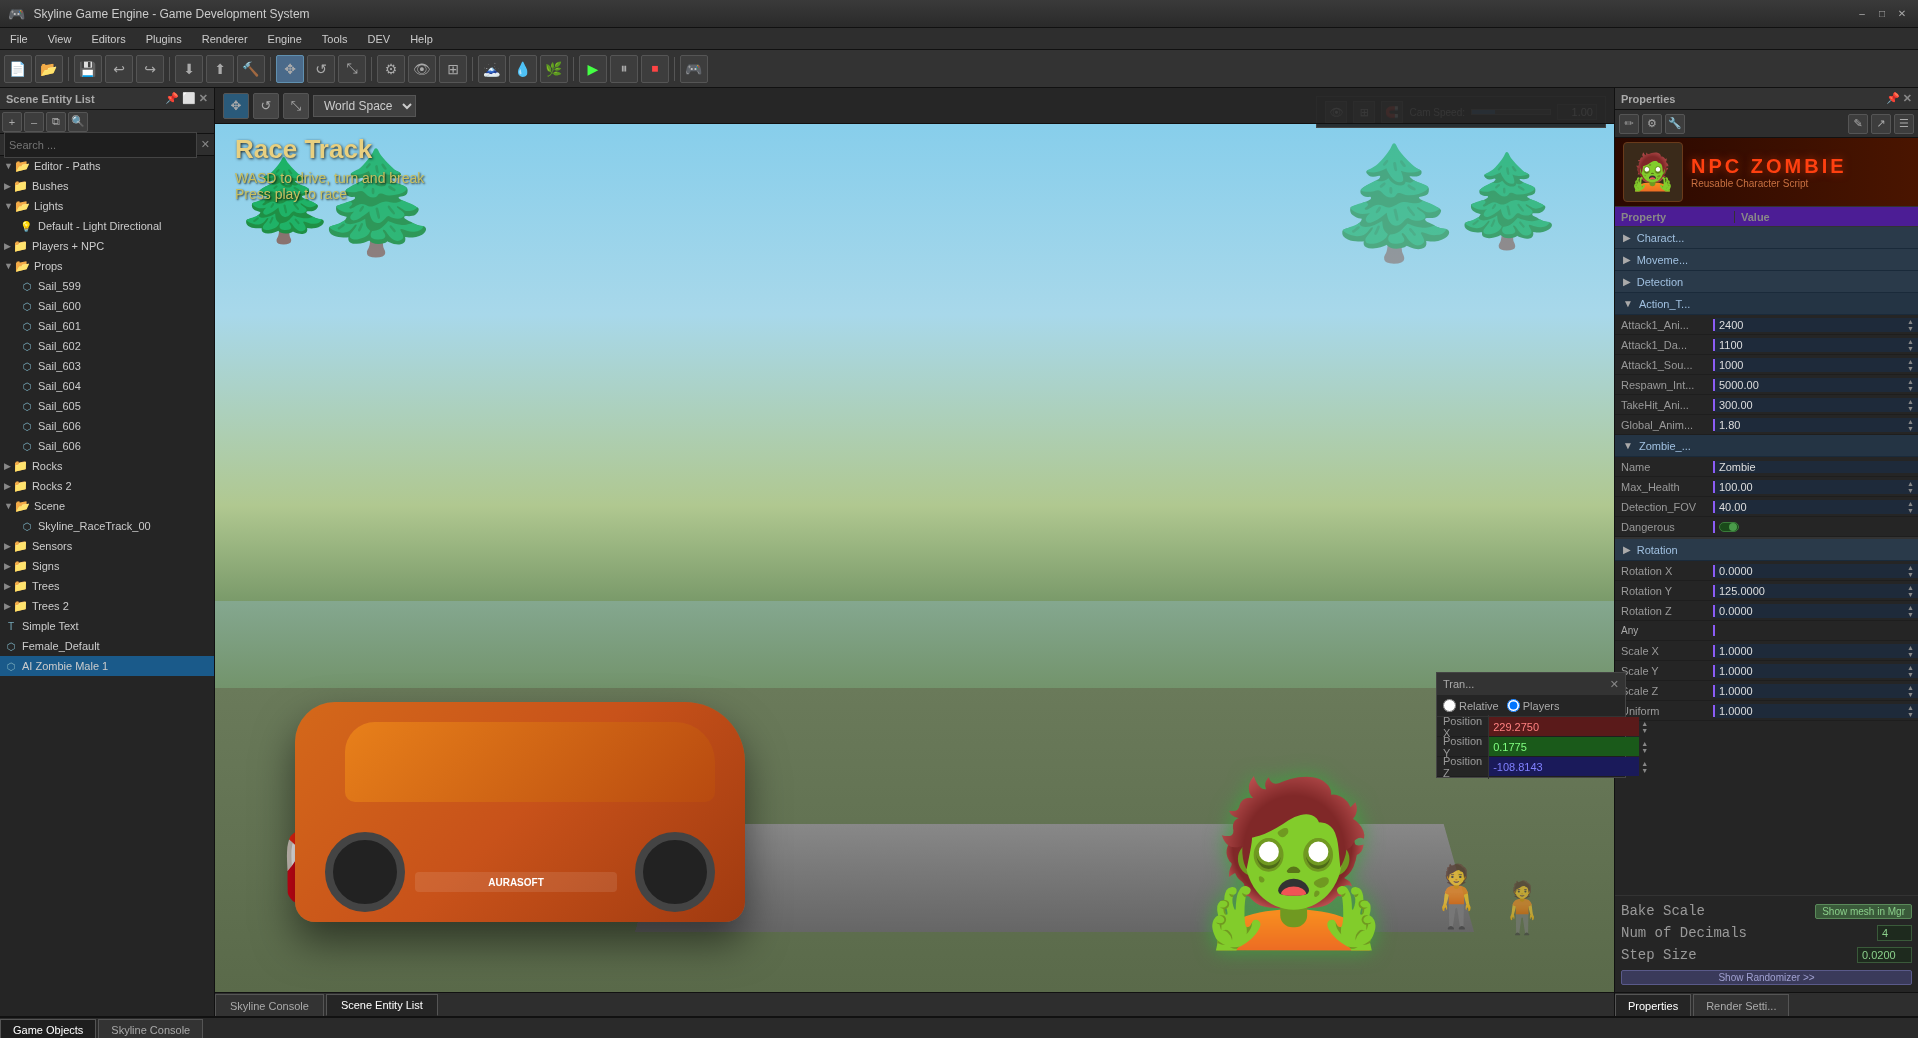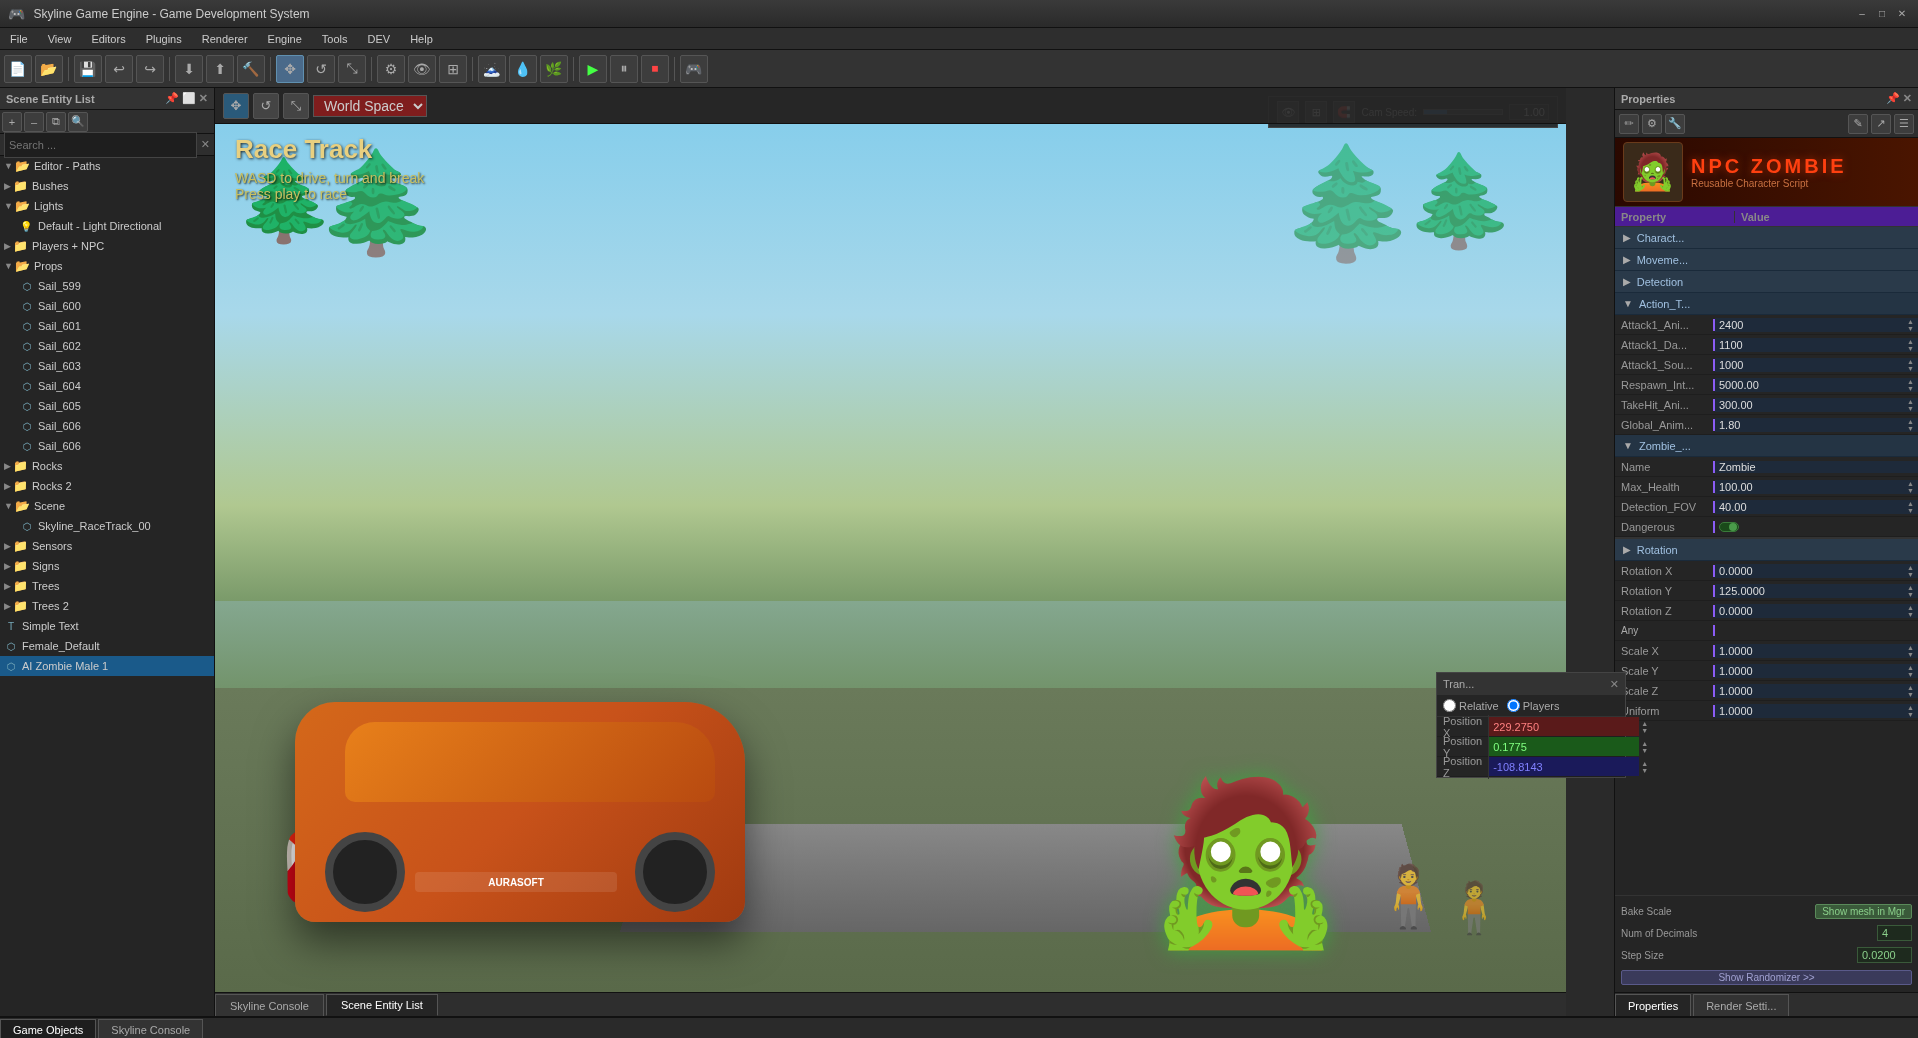--- a/index.html
+++ b/index.html
@@ -36,35 +36,35 @@
     .tree-item .folder-icon { color: #c8922a; margin-right: 4px; font-size: 12px; }
     .tree-item .file-icon { color: #7ab; margin-right: 4px; font-size: 10px; width: 14px; height: 14px; display: inline-flex; align-items: center; justify-content: center; }
     .tree-item .arrow { margin-right: 2px; font-size: 9px; color: #888; }
 
     
     #center { flex: 1; display: flex; flex-direction: column; position: relative; }
     #viewport { flex: 1; background: #1a1a1a; position: relative; overflow: hidden; }
     #viewport-toolbar { height: 36px; background: rgba(40,40,40,0.9); border-bottom: 1px solid #111; display: flex; align-items: center; padding: 0 8px; gap: 4px; position: absolute; top: 0; left: 0; right: 0; z-index: 10; }
     .viewport-btn { width: 26px; height: 26px; background: #444; border: 1px solid #555; border-radius: 2px; display: flex; align-items: center; justify-content: center; cursor: pointer; font-size: 13px; color: #aaa; }
     .viewport-btn.active { background: #2a5a7a; }
-    .viewport-spacedrop { height: 22px; background: #7f1d1d; border: 1px solid #555; color: #ccc; padding: 0 6px; font-size: 14px; cursor: pointer; }
+    .viewport-spacedrop { height: 22px; background: #404040; border: 1px solid #555; color: #ccc; padding: 0 6px; font-size: 12px; cursor: pointer; }
     #cam-speed-widget { position: absolute; top: 8px; right: 8px; background: rgba(30,30,30,0.9); border: 1px solid #444; padding: 4px 8px; display: flex; align-items: center; gap: 6px; }
     #cam-speed-widget .cam-icon { width: 22px; height: 22px; background: #3a3a3a; border: 1px solid #555; display: flex; align-items: center; justify-content: center; font-size: 11px; }
 
     
     #scene-title { position: absolute; top: 46px; left: 20px; color: #e8d080; font-size: 26px; font-weight: bold; text-shadow: 1px 1px 3px rgba(0,0,0,0.8); pointer-events: none; }
     #scene-subtitle { position: absolute; top: 82px; left: 20px; color: #c8c060; font-size: 14px; text-shadow: 1px 1px 2px rgba(0,0,0,0.8); pointer-events: none; }
 
     
     #center-tabs { height: 24px; background: #2e2e2e; display: flex; align-items: flex-end; border-top: 1px solid #111; }
     .center-tab { height: 22px; padding: 0 14px; background: #333; border: 1px solid #555; border-bottom: none; cursor: pointer; display: flex; align-items: center; font-size: 11px; color: #aaa; margin-right: 2px; }
     .center-tab.active { background: #252525; color: #fff; border-bottom: 1px solid #252525; }
 
     
-    #right-panel { width: 304px; background: #252525; border-left: 1px solid #111; display: flex; flex-direction: column; margin-left: 48px; }
+    #right-panel { width: 304px; background: #252525; border-left: 1px solid #111; display: flex; flex-direction: column; }
     #right-panel-header { height: 22px; background: #333; border-bottom: 1px solid #111; display: flex; align-items: center; padding: 0 6px; justify-content: space-between; }
     #right-panel-header span { font-size: 11px; color: #aaa; font-weight: bold; }
     #right-panel-toolbar { height: 28px; background: #2e2e2e; display: flex; align-items: center; padding: 0 4px; gap: 3px; border-bottom: 1px solid #111; }
     
     
     #npc-card { background: #1a0000; border-bottom: 1px solid #333; padding: 0; overflow: hidden; }
 
     
     #props-table { flex: 1; overflow-y: auto; }
     .prop-section-header { height: 22px; background: #2a3a4a; display: flex; align-items: center; padding: 0 8px; cursor: pointer; border-bottom: 1px solid #1a2a3a; }
@@ -91,21 +91,21 @@
     #scene-bg { position: absolute; top: 36px; left: 0; right: 0; bottom: 0; background: linear-gradient(to bottom, #87ceeb 0%, #b0d8e8 30%, #6a8a5a 70%, #5a7a4a 100%); }
 
     
     ::-webkit-scrollbar { width: 6px; height: 6px; }
     ::-webkit-scrollbar-track { background: #1a1a1a; }
     ::-webkit-scrollbar-thumb { background: #444; border-radius: 3px; }
 
     
     #bake-area { padding: 4px 6px; border-top: 1px solid #333; }
     .bake-row { display: flex; align-items: center; height: 22px; justify-content: space-between; }
-    .bake-label { color: #999; font-size: 10px; }
+    .bake-label { color: #999; font-size: 14px; font-family: Liberation Mono, monospace; }
     .bake-btn { background: #3a5a3a; border: 1px solid #5a8a5a; color: #8acf8a; font-size: 10px; padding: 1px 6px; cursor: pointer; border-radius: 2px; }
     .bake-input { width: 55px; background: #1e2a1e; border: 1px solid #3a5a3a; color: #8acf8a; font-size: 11px; padding: 1px 4px; }
 
     .right-bottom-tabs { height: 24px; background: #2e2e2e; display: flex; align-items: flex-end; border-top: 1px solid #111; }
     .rb-tab { height: 22px; padding: 0 12px; background: #333; border: 1px solid #555; border-bottom: none; cursor: pointer; display: flex; align-items: center; font-size: 11px; color: #aaa; margin-right: 2px; }
     .rb-tab.active { background: #252525; color: #fff; }
   </style>
 </head>
 <body>
 

